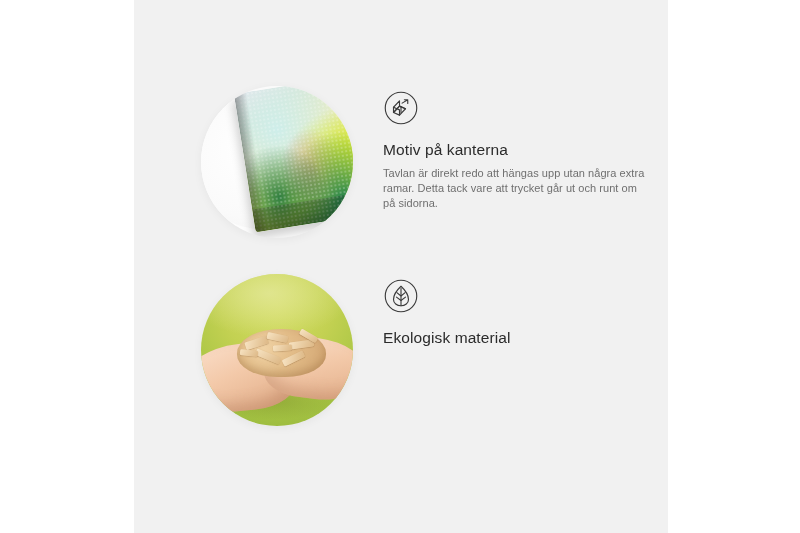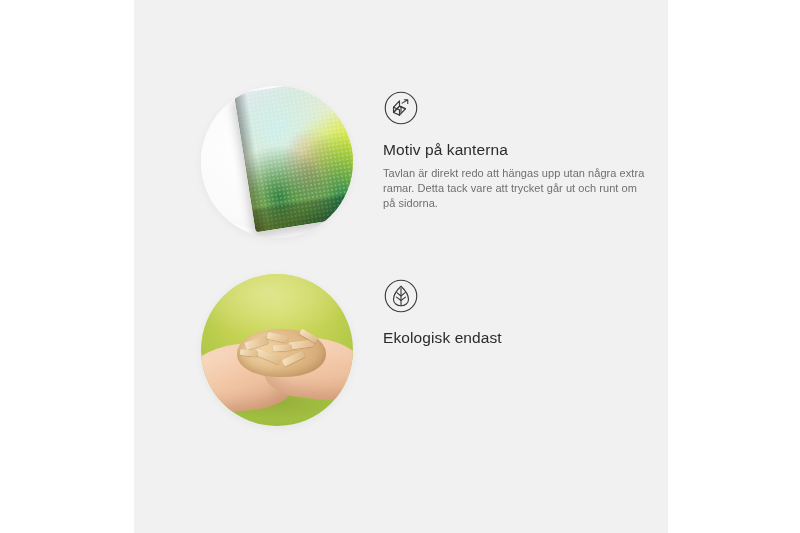--- a/index.html
+++ b/index.html
@@ -251,18 +251,18 @@
       <div class="copy">
         <div class="icon-badge">
           <svg viewBox="0 0 48 48" fill="none" stroke="#3a3a3a" stroke-width="1.5" stroke-linecap="round" stroke-linejoin="round">
             <circle cx="24" cy="24" r="21"></circle>
             <path d="M24 11 C31.5 18 34 24.5 34 28.5 C34 33.5 29.5 37 24 37 C18.5 37 14 33.5 14 28.5 C14 24.5 16.5 18 24 11 Z"></path>
             <path d="M24 14 L24 37"></path>
             <path d="M24 24 L18.5 19.5 M24 24 L29.5 19.5"></path>
             <path d="M24 30 L18 25.5 M24 30 L30 25.5"></path>
           </svg>
         </div>
-        <div class="feature-title">Ekologisk endast</div>
+        <div class="feature-title">Ekologisk material</div>
       </div>
     </div>
 
   </div>
 </div>
 
 </body></html>

